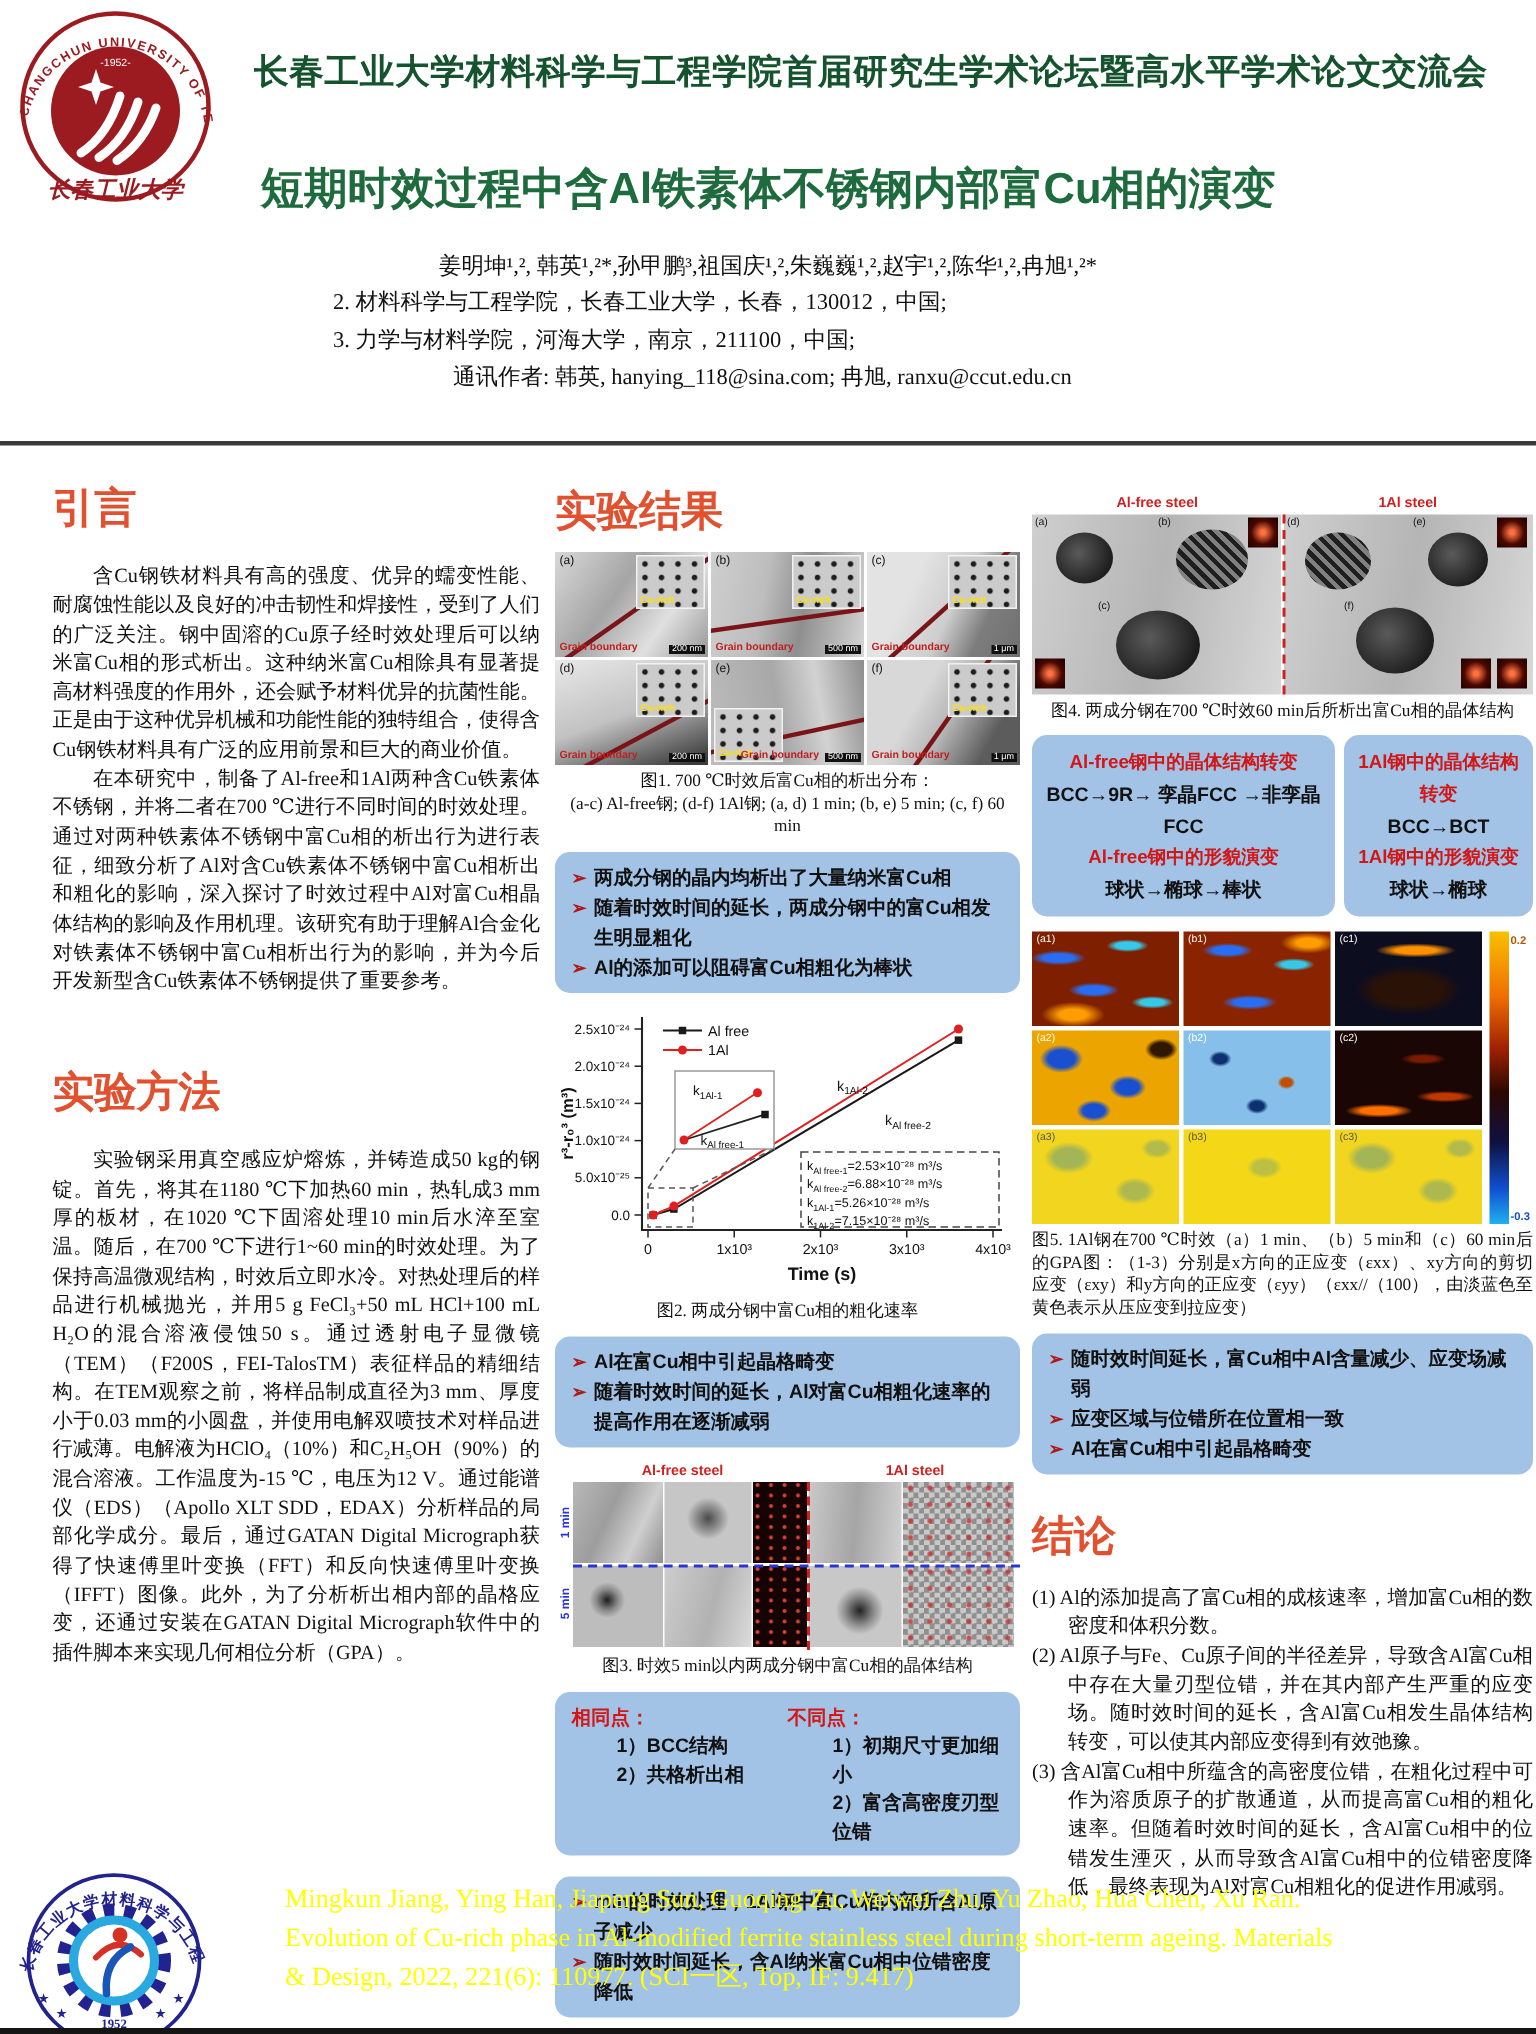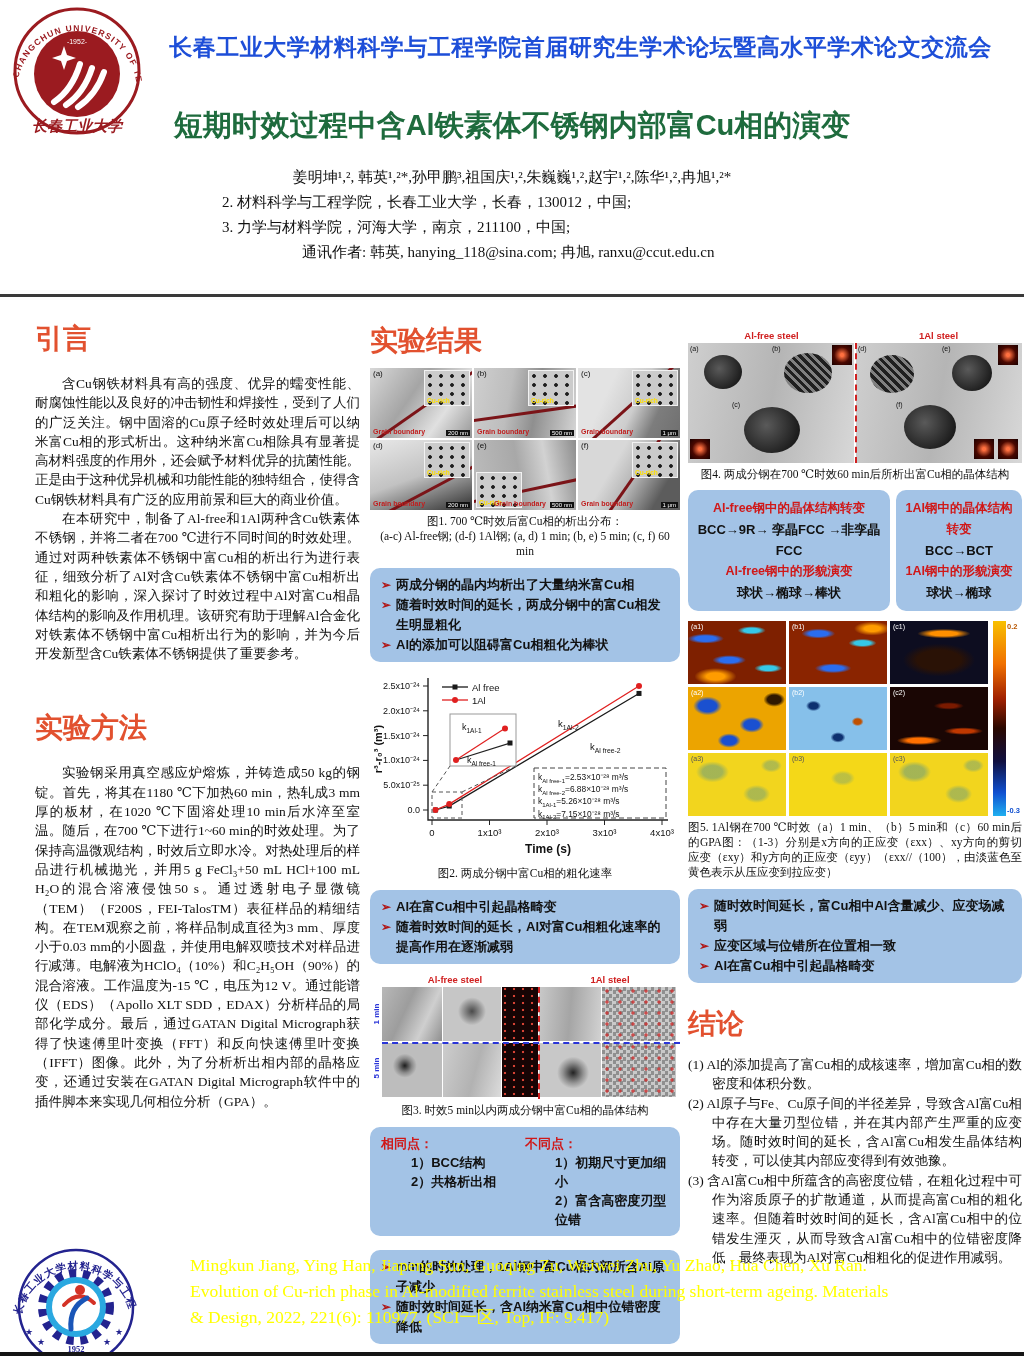--- a/index.html
+++ b/index.html
@@ -1,21 +1,21 @@
 <!DOCTYPE html>
 <html><head>
 <meta charset="utf-8">
 <style>
   html,body{margin:0;padding:0;background:#888;}
   .page{position:relative;width:1024px;height:1356px;background:#fff;margin:0 auto;overflow:hidden;
         font-family:"Liberation Serif","DejaVu Serif",serif;color:#111;}
   
   .logo-top{position:absolute;left:2px;top:2px;}
   .conf-title{position:absolute;left:145px;right:8px;top:32px;text-align:center;
-              color:#1d4ed8;font-weight:bold;font-size:23px;letter-spacing:.5px;}
+              color:#14532d;font-weight:bold;font-size:23px;letter-spacing:.5px;}
   .main-title{position:absolute;left:0;right:0;top:106px;text-align:center;
               color:#1e6b3d;font-weight:bold;font-size:29px;font-family:"Liberation Sans",sans-serif;}
   .authors{position:absolute;left:0;right:0;top:168px;text-align:center;font-size:15px;}
   .affils{position:absolute;left:222px;top:190px;font-size:15px;line-height:25px;}
   .corr{padding-left:80px;}
   .hrule{position:absolute;left:0;right:0;top:294px;height:3px;background:#3a3a3a;}
   
   .col{position:absolute;}
   #col1{left:35px;top:320px;width:325px;}
   #col2{left:370px;top:322px;width:310px;}

